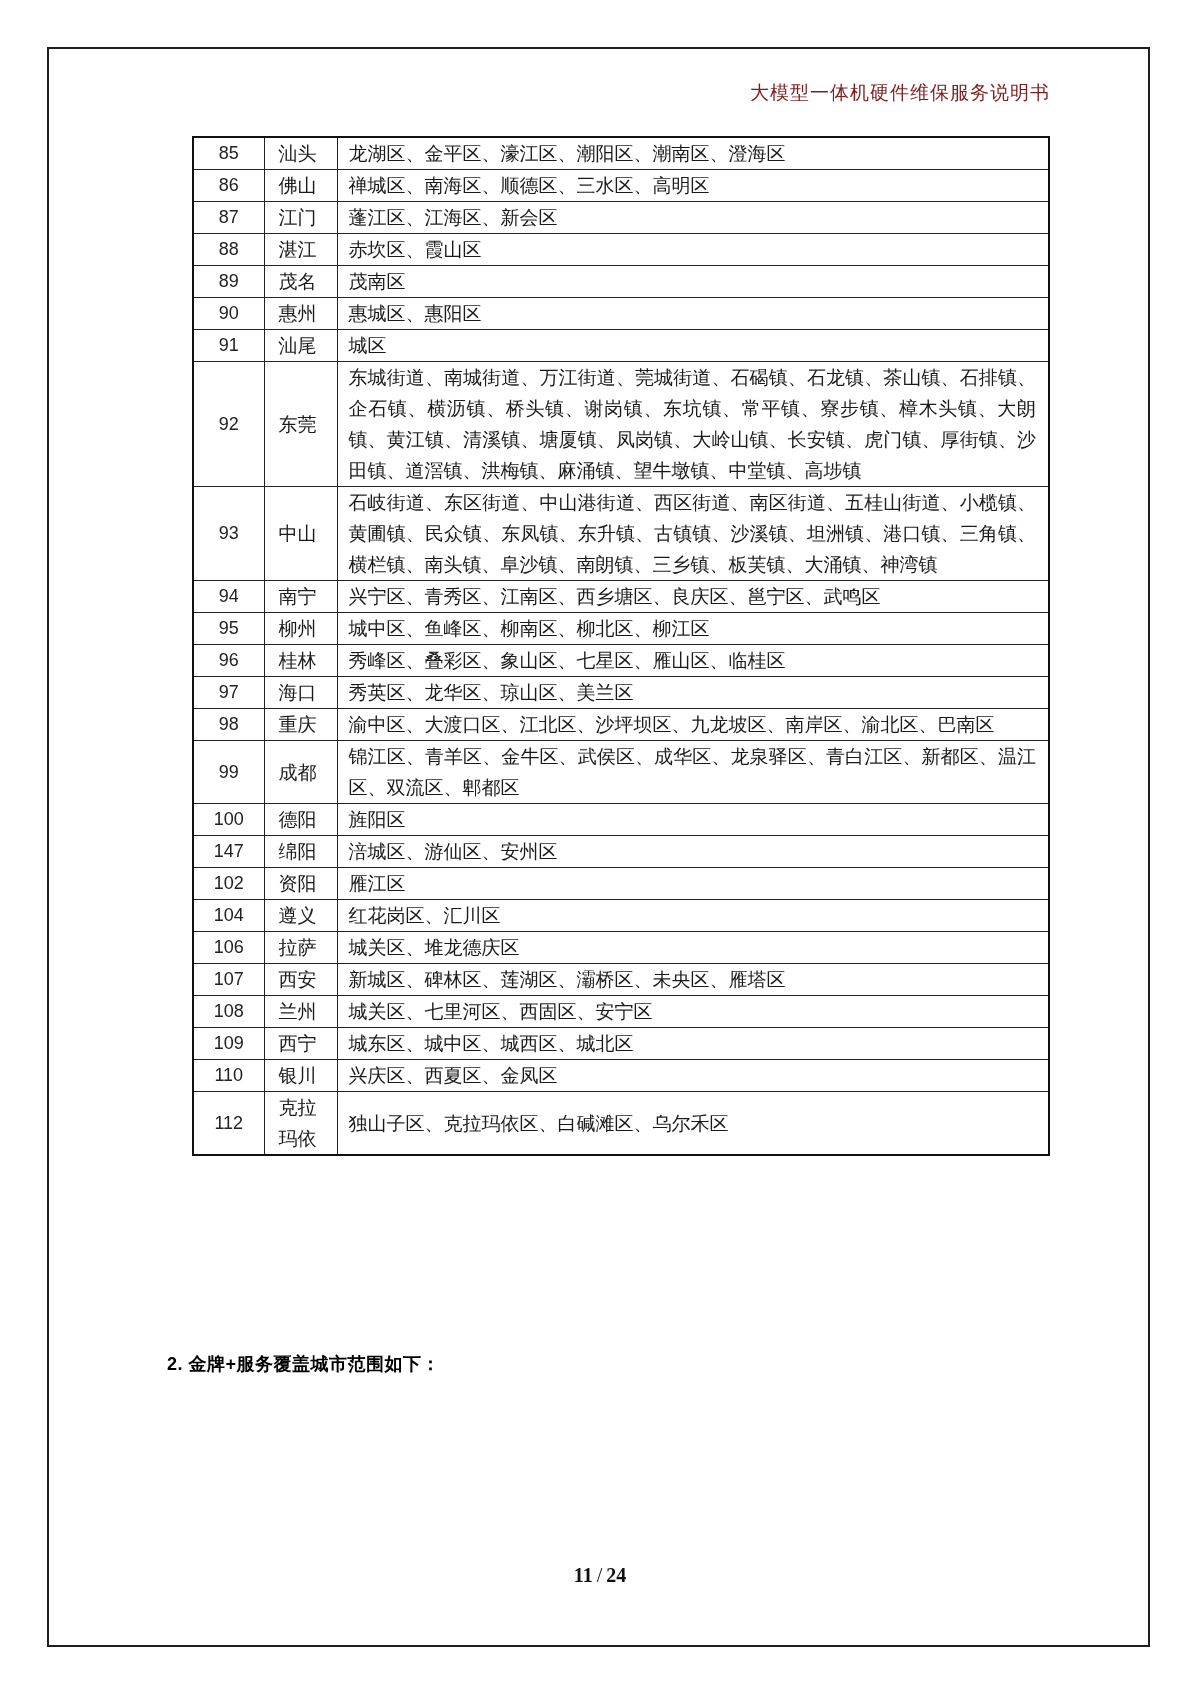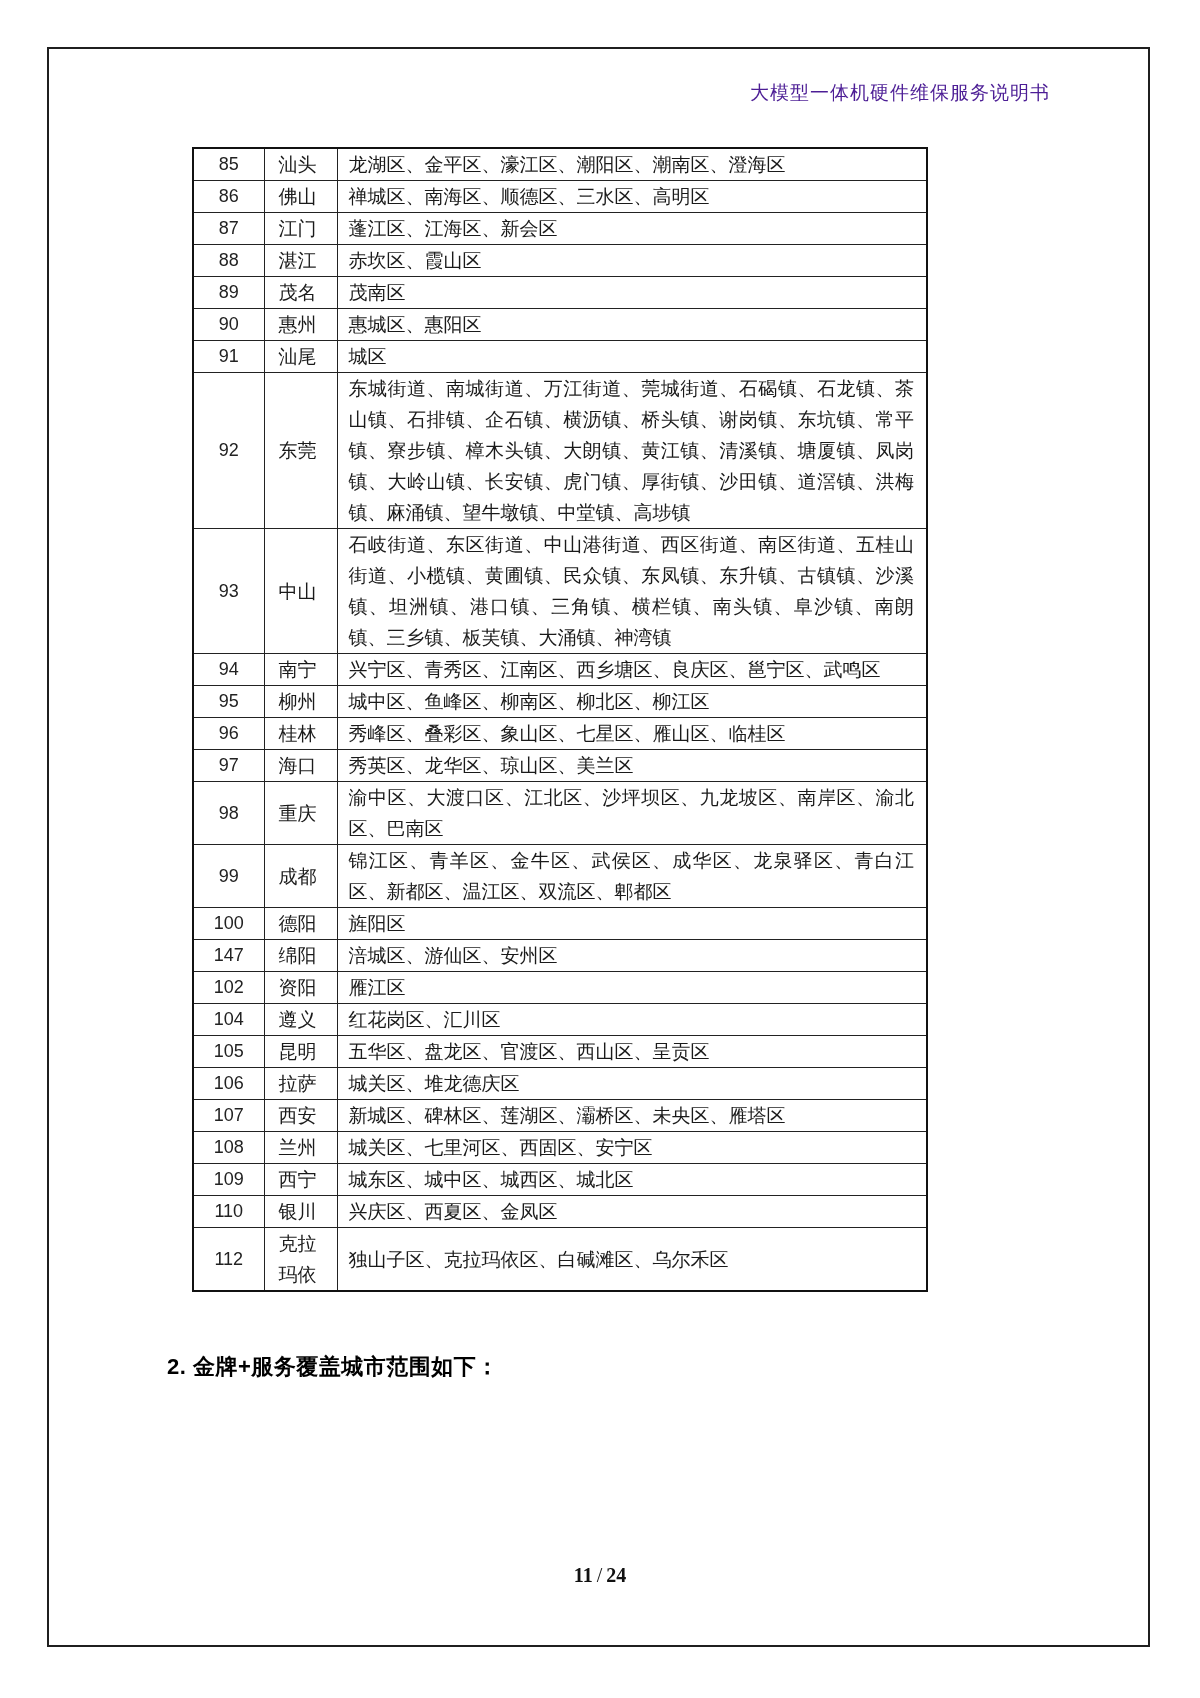--- a/index.html
+++ b/index.html
@@ -19,27 +19,27 @@
     box-sizing: border-box;
   }
   .doc-header {
     position: absolute;
     top: 80px;
     left: 192px;
     width: 858px;
     text-align: right;
     font-size: 19px;
     letter-spacing: 1px;
-    color: #4c1d95;
+    color: #7f1d1d;
     font-family: "Liberation Serif", "DejaVu Serif", serif;
   }
   .districts-table {
     position: absolute;
-    left: 192px; top: 147px;
-    width: 736px;
+    left: 192px; top: 136px;
+    width: 858px;
     border-collapse: collapse;
     table-layout: fixed;
     border: 2px solid #111111;
     font-size: 19px;
   }
   .districts-table td {
     border: 1.5px solid #222222;
     line-height: 31px;
     padding: 0;
     vertical-align: middle;
@@ -57,21 +57,21 @@
   }
   td.cell-districts {
     text-align: justify;
     padding: 0 12px 0 11px;
   }
   .section-heading {
     position: absolute;
     left: 167px; top: 1352px;
     font-family: "Liberation Sans", "DejaVu Sans", sans-serif;
     font-weight: bold;
-    font-size: 22px;
+    font-size: 18px;
     color: #000000;
     letter-spacing: 0.5px;
     text-align: center;
   }
   .page-footer {
     position: absolute;
     left: 0; right: 0;
     top: 1564px;
     text-align: center;
     font-size: 20px;
@@ -183,25 +183,20 @@
         <td class="cell-no">102</td>
         <td class="cell-city">资阳</td>
         <td class="cell-districts">雁江区</td>
       </tr>
       <tr>
         <td class="cell-no">104</td>
         <td class="cell-city">遵义</td>
         <td class="cell-districts">红花岗区、汇川区</td>
       </tr>
       <tr>
-        <td class="cell-no">105</td>
-        <td class="cell-city">昆明</td>
-        <td class="cell-districts">五华区、盘龙区、官渡区、西山区、呈贡区</td>
-      </tr>
-      <tr>
         <td class="cell-no">106</td>
         <td class="cell-city">拉萨</td>
         <td class="cell-districts">城关区、堆龙德庆区</td>
       </tr>
       <tr>
         <td class="cell-no">107</td>
         <td class="cell-city">西安</td>
         <td class="cell-districts">新城区、碑林区、莲湖区、灞桥区、未央区、雁塔区</td>
       </tr>
       <tr>

